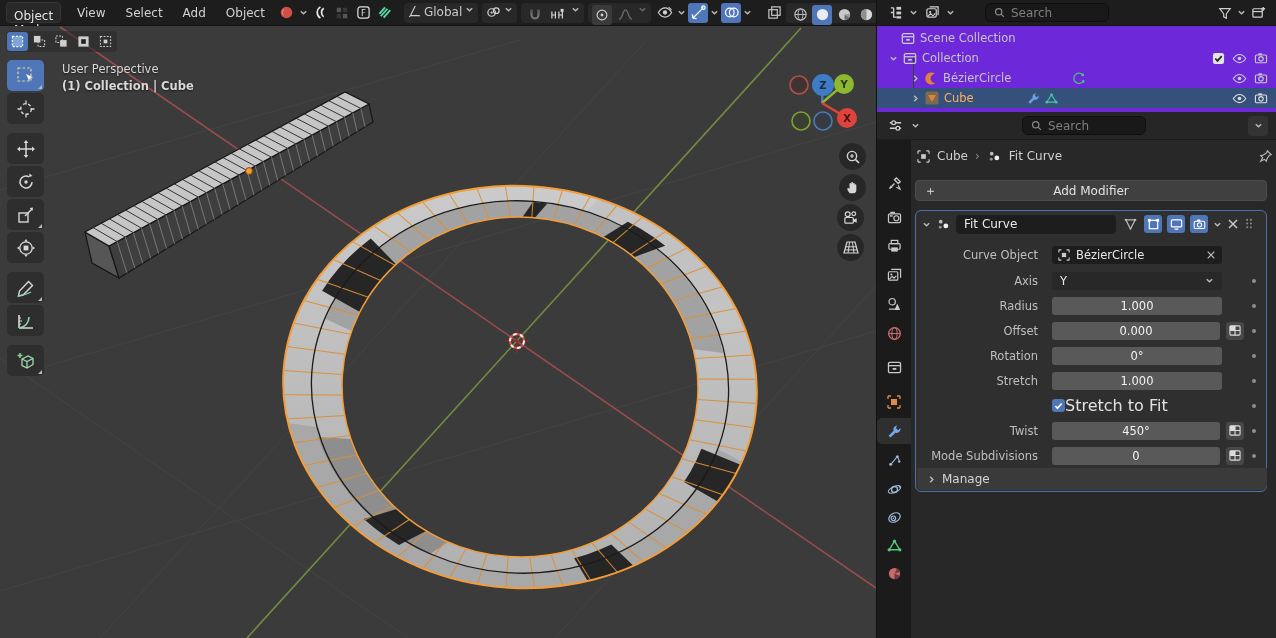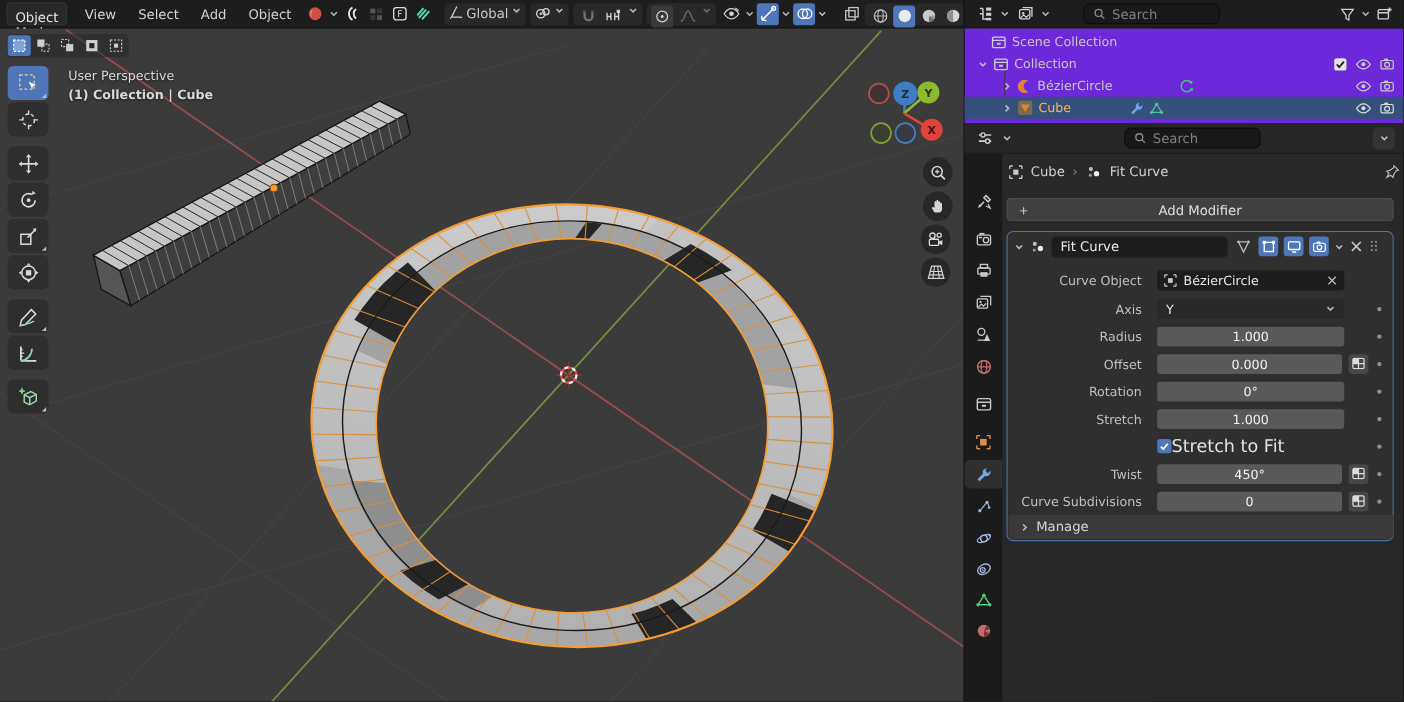--- a/index.html
+++ b/index.html
@@ -1013,21 +1013,21 @@
           <svg class="mini" width="12" height="11" viewBox="0 0 14 13">
               <rect x="1" y="1" width="12" height="11" rx="1.5" fill="none" stroke="#dcdcdc" stroke-width="1.3"></rect>
               <path d="M7 1v11M1 6.5h12" stroke="#dcdcdc" stroke-width="1.3"></path>
               <rect x="1" y="1" width="6" height="5.5" fill="#dcdcdc"></rect>
             </svg>
         </div>
         <span class="dot"></span>
       </div>
 
       <div class="mrow" style="top:235px; width:100%">
-        <span class="mlabel">Curve Subdivisions</span>
+        <span class="mlabel">Mode Subdivisions</span>
         <div class="slider short">
             <span>0</span>
           </div>
         <div class="extra-btn">
           <svg class="mini" width="12" height="11" viewBox="0 0 14 13">
               <rect x="1" y="1" width="12" height="11" rx="1.5" fill="none" stroke="#dcdcdc" stroke-width="1.3"></rect>
               <path d="M7 1v11M1 6.5h12" stroke="#dcdcdc" stroke-width="1.3"></path>
               <rect x="1" y="1" width="6" height="5.5" fill="#dcdcdc"></rect>
             </svg>
         </div>

